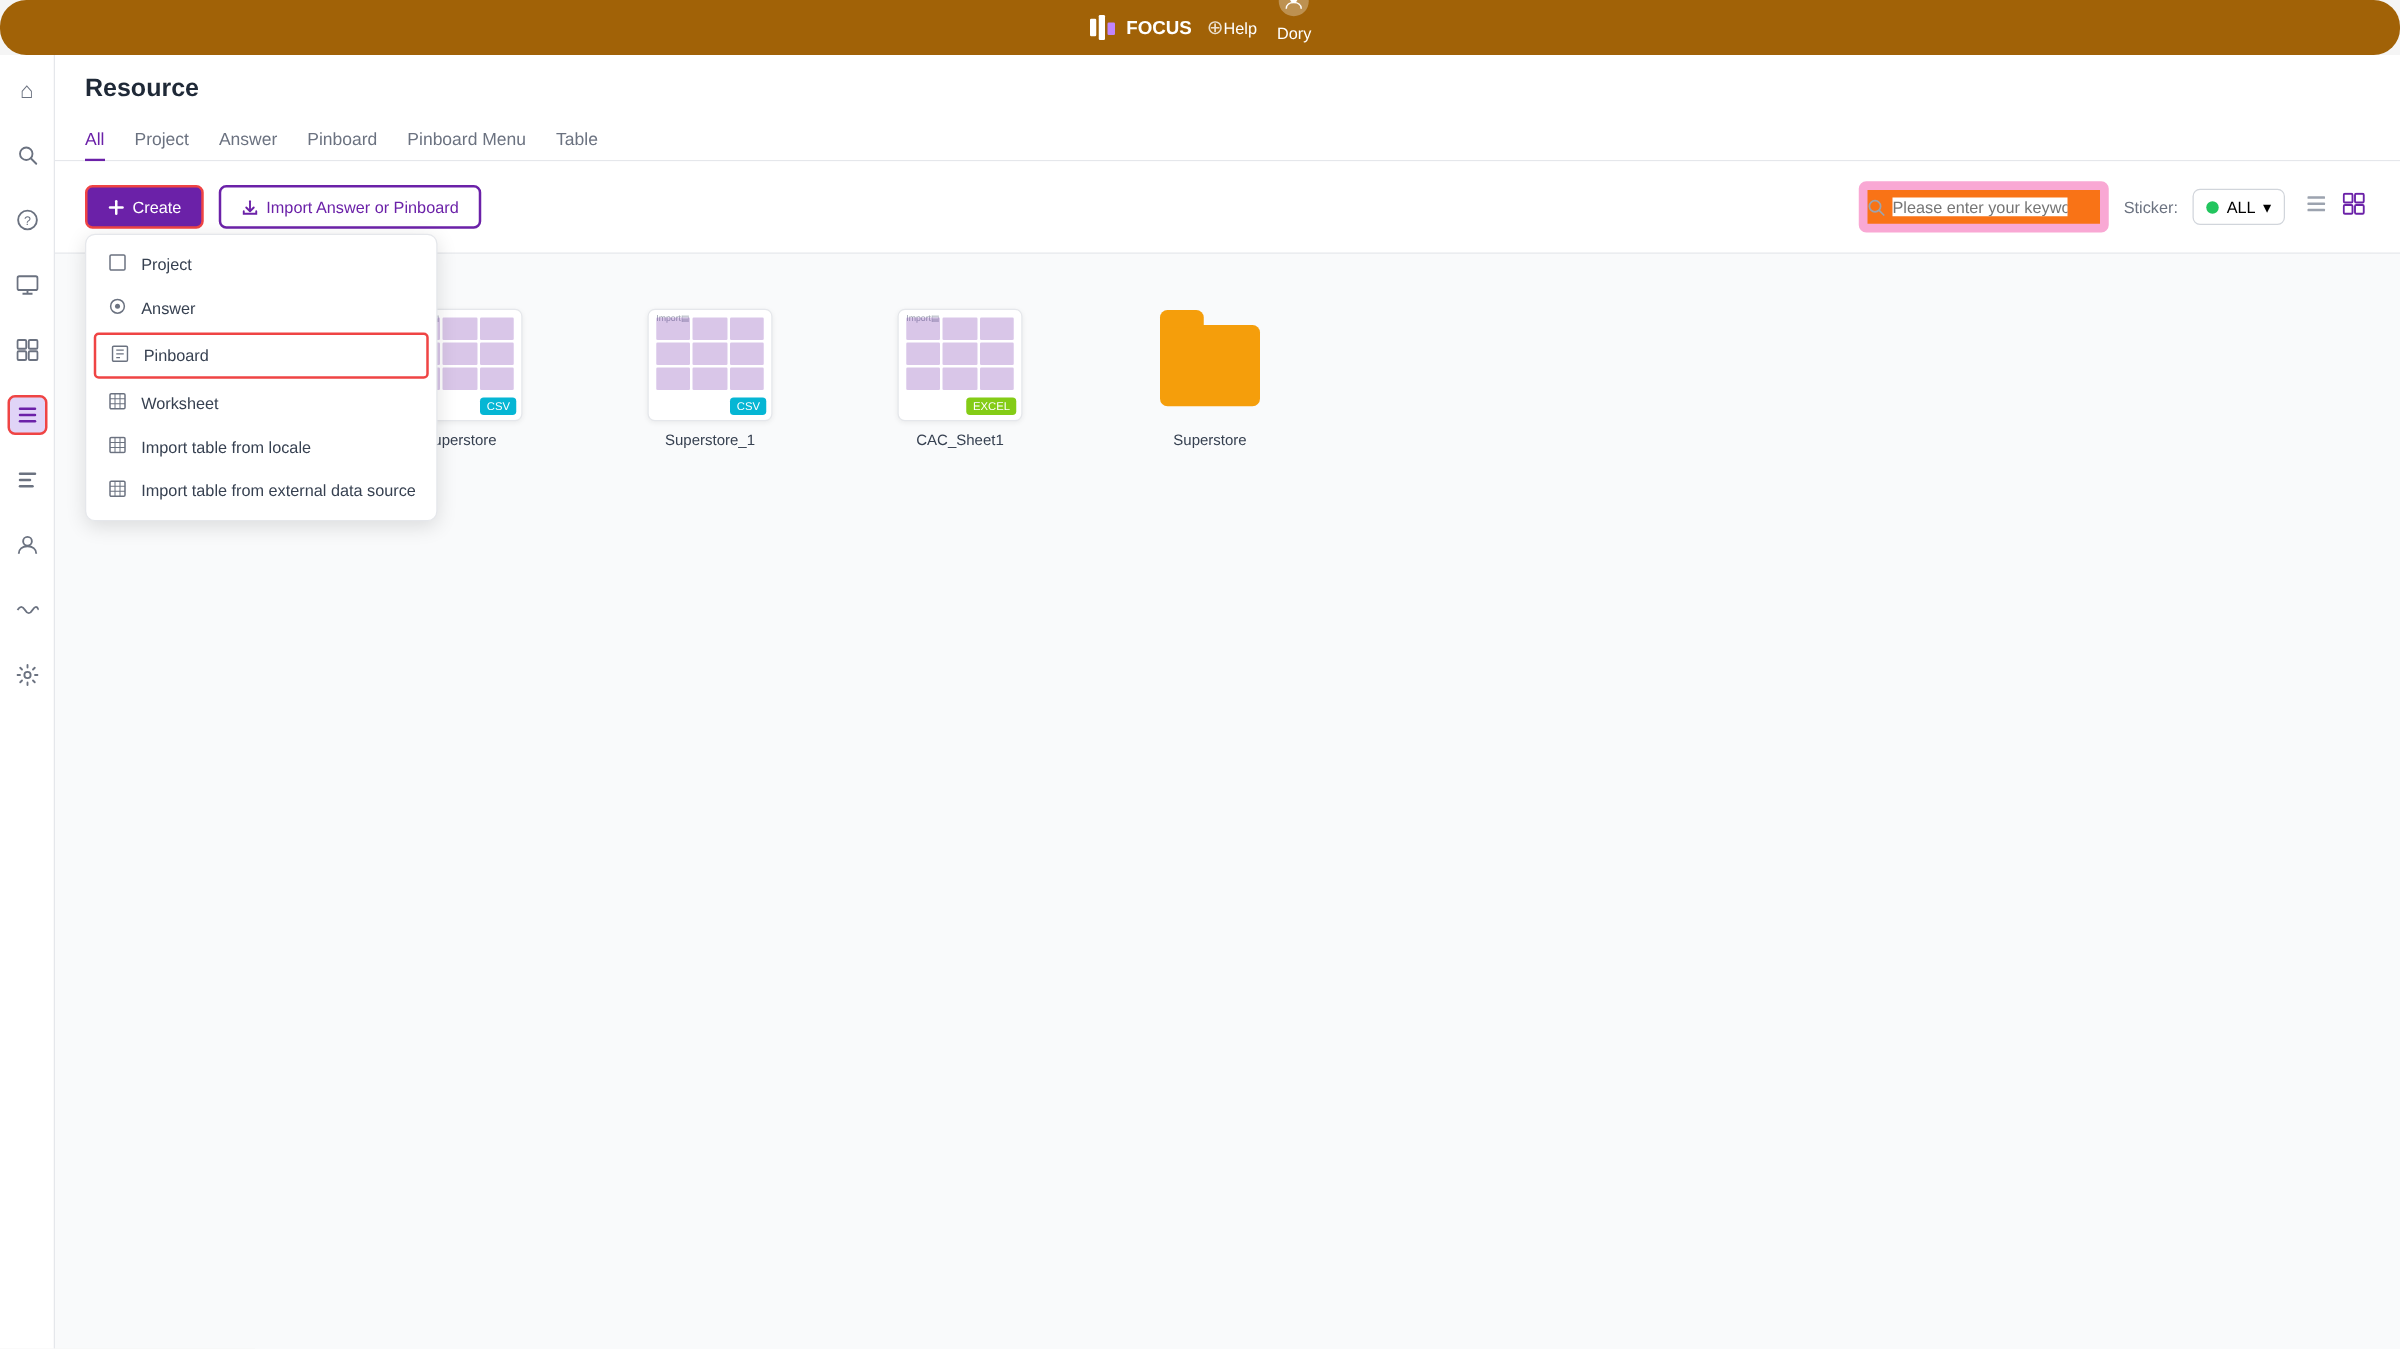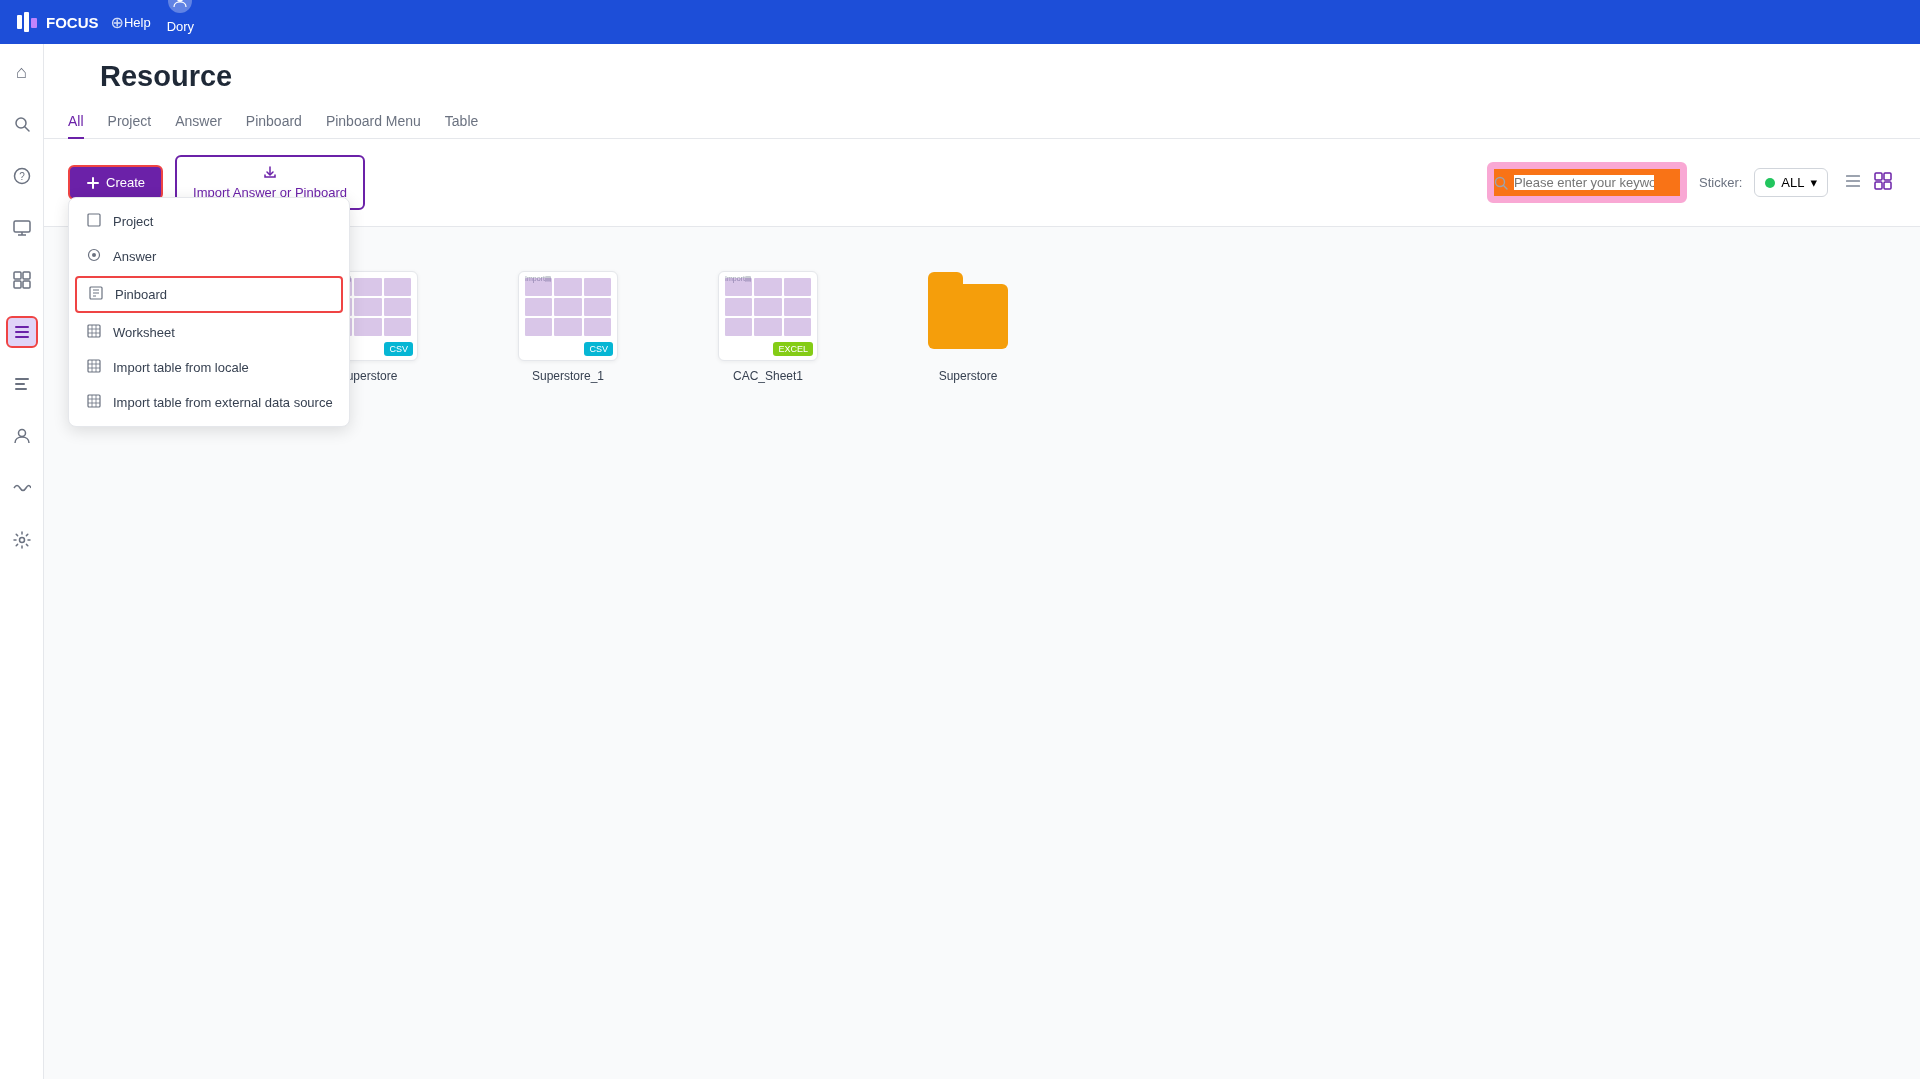--- a/index.html
+++ b/index.html
@@ -1,26 +1,27 @@
 <!DOCTYPE html>
 <html><head>
   <meta charset="utf-8">
   <style>
     * { box-sizing: border-box; margin: 0; padding: 0; }
     body { font-family: -apple-system, BlinkMacSystemFont, 'Segoe UI', sans-serif; background: #f5f5f5; display: flex; flex-direction: column; height: 100vh; overflow: hidden; }
 
     
     .topbar {
-      background: #1d4ed8;
+      background: #a16207;
       height: 44px;
       display: flex;
       align-items: center;
       padding: 0 16px;
-      justify-content: flex-start;
+      justify-content: center;
       flex-shrink: 0;
+      border-radius: 21px;
     }
     .topbar-left { display: flex; align-items: center; gap: 12px; }
     .topbar-logo { display: flex; align-items: center; gap: 8px; color: white; font-weight: 700; font-size: 15px; }
     .topbar-logo .logo-icon { width: 22px; height: 22px; }
     .topbar-add-icon { color: white; opacity: 0.8; font-size: 16px; cursor: pointer; }
     .topbar-right { display: flex; align-items: center; gap: 16px; color: white; font-size: 13px; }
     .topbar-help { color: white; cursor: pointer; }
     .topbar-user { display: flex; align-items: center; gap: 6px; cursor: pointer; color: white; flex-direction: column; }
     .user-avatar { width: 24px; height: 24px; border-radius: 50%; background: rgba(255,255,255,0.3); display: flex; align-items: center; justify-content: center; font-size: 11px; }
 
@@ -44,21 +45,21 @@
 
     
     .content-area { flex: 1; display: flex; flex-direction: column; overflow: hidden; position: relative; }
 
     
     .page-header {
       background: white;
       padding: 16px 24px 0;
       border-bottom: 1px solid #e5e7eb;
     }
-    .page-title { font-size: 29px; font-weight: 600; color: #1f2937; margin-bottom: 12px; margin-left: 32px; }
+    .page-title { font-size: 20px; font-weight: 600; color: #1f2937; margin-bottom: 12px; }
 
     
     .tabs { display: flex; gap: 24px; }
     .tab { padding: 8px 0; font-size: 14px; color: #6b7280; cursor: pointer; border-bottom: 2px solid transparent; margin-bottom: -1px; }
     .tab.active { color: #6b21a8; border-bottom-color: #6b21a8; font-weight: 500; }
 
     
     .toolbar {
       padding: 16px 24px;
       display: flex;
@@ -85,21 +86,20 @@
       background: white;
       color: #6b21a8;
       border: 2px solid #6b21a8;
       padding: 8px 16px;
       border-radius: 6px;
       font-size: 13px;
       cursor: pointer;
       display: flex;
       align-items: center;
       gap: 6px;
-      flex-direction: column;
     }
     .toolbar-right { margin-left: auto; display: flex; align-items: center; gap: 12px; }
     .search-box {
       display: flex;
       align-items: center;
       border: 7px solid #f9a8d4;
       border-radius: 6px;
       padding: 6px 0;
       gap: 6px;
       background: #f97316;

